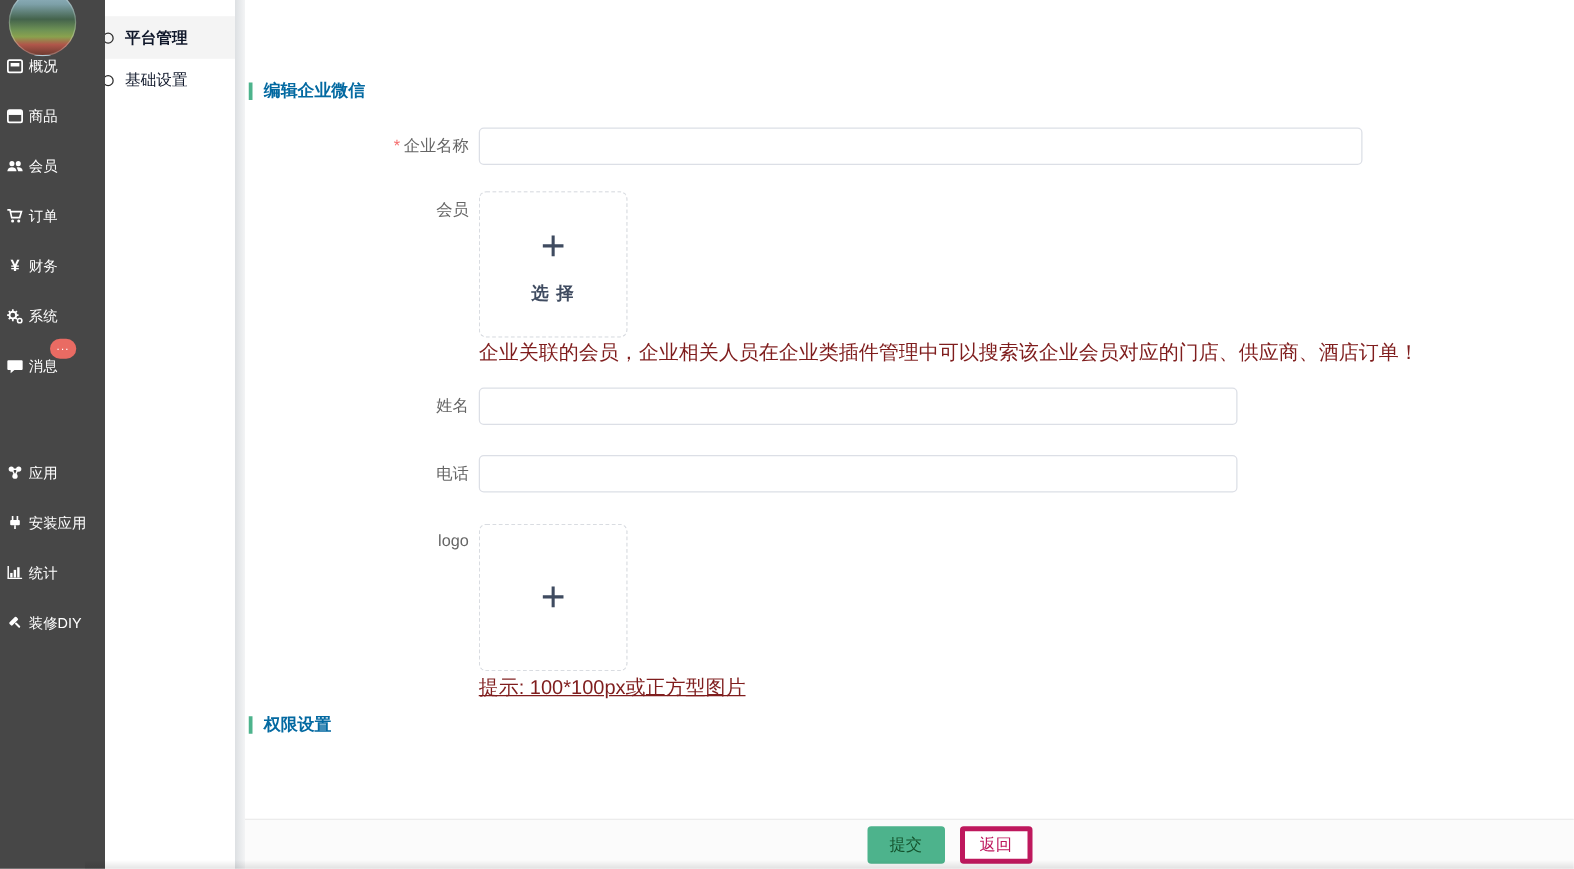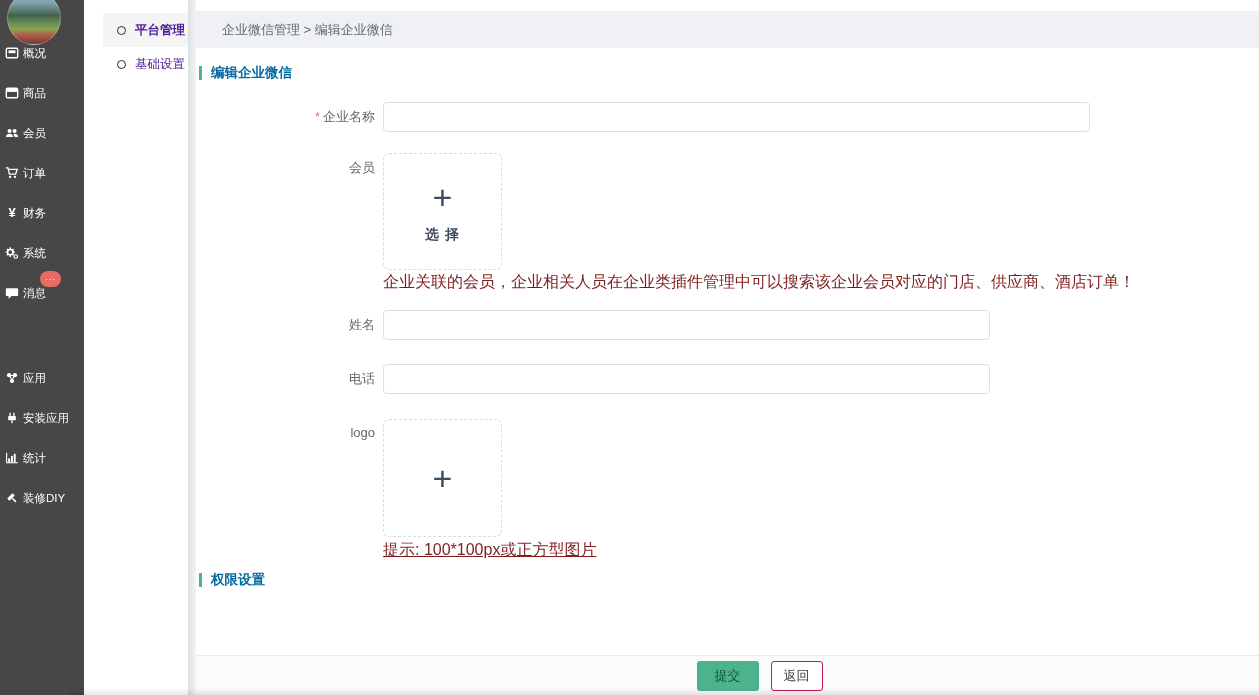--- a/index.html
+++ b/index.html
@@ -26,21 +26,21 @@
   .snav-item .yen { width:14px; flex:0 0 14px; font-size:13px; font-weight:bold; text-align:center; line-height:14px; }
   .msg-badge {
     position:absolute; left:40px; top:271px; min-width:21px; height:16px; border-radius:9px;
     background:#e96b63; color:#fff; font-size:9px; line-height:13px; text-align:center; letter-spacing:1px;
     padding:0 4px; z-index:6;
   }
   
   .submenu { position:absolute; left:68px; top:0; width:120px; height:695px; background:#fff; z-index:4; }
   .submenu-item {
     height:34px; display:flex; align-items:center; padding-left:14px; gap:9px;
-    font-size:12.5px; color:#4c1d95; cursor:pointer;margin-left:35px;
+    font-size:12.5px; color:#0f172a; cursor:pointer;
   }
   .submenu-item.active { margin-top:13px; background:#f4f4f4; font-weight:700; }
   .submenu-item .ring { width:9px; height:9px; border:1.6px solid #2b2b2b; border-radius:50%; flex:0 0 9px; }
   .vdivider { position:absolute; left:188px; top:0; width:8px; height:695px;
     background:linear-gradient(to right,#dde0e3,#f3f4f5); z-index:3; }
   
   .main { position:absolute; left:196px; top:0; width:1063px; height:695px; background:#fff; }
   .breadcrumb-bar {
     position:absolute; left:0; right:0; top:11px; height:37px; background:#eff1f4;
     display:flex; align-items:center; padding-left:26px; font-size:13px; color:#616a73; cursor:default;
@@ -65,21 +65,21 @@
   .helper { position:absolute; left:187px; font-size:16px; color:#7f1d1d; }
   
   .footer {
     position:absolute; left:0; right:0; top:655px; height:40px; background:#fbfbfb;
     border-top:1px solid #ececec; display:flex; align-items:center; justify-content:center; gap:12px;
   }
   .footer-inner { display:flex; gap:12px; transform:translateX(32px); }
   .btn { height:30px; font-size:13px; border-radius:3px; cursor:pointer; border:none;
     font-family:"Liberation Sans","DejaVu Sans",sans-serif; }
   .btn-submit { background:#4db38c; color:#14532d; padding:0 18px; }
-  .btn-back { background:#fff; color:#404040; border:1px solid #be185d; padding:0 12px; }
+  .btn-back { background:#fff; color:#be185d; border:4px solid #be185d; padding:0 12px; }
   .bottom-shade { position:absolute; left:68px; right:0; bottom:0; height:7px;
     background:linear-gradient(to bottom,rgba(0,0,0,0),rgba(0,0,0,.10)); pointer-events:none; z-index:7; }
 </style>
 </head>
 <body>
 
 <div class="dark-sidebar">
   <div class="avatar"></div>
 
   <nav class="snav top">
@@ -195,21 +195,20 @@
     <span>平台管理</span>
   </div>
   <div class="submenu-item">
     <span class="ring"></span>
     <span>基础设置</span>
   </div>
 </div>
 <div class="vdivider"></div>
 
 <div class="main">
-  <div class="breadcrumb-bar">企业微信管理 &gt; 编辑企业微信</div>
 
   <div class="section-title" style="top:64px;">
     <span class="bar"></span>
     <span>编辑企业微信</span>
   </div>
 
   <div class="flabel" style="top:102px; height:30px; line-height:30px;">
     <span class="req">*</span><span>企业名称</span>
   </div>
   <input class="tinput" style="top: 102px; width: 707px;" type="text" value="">

